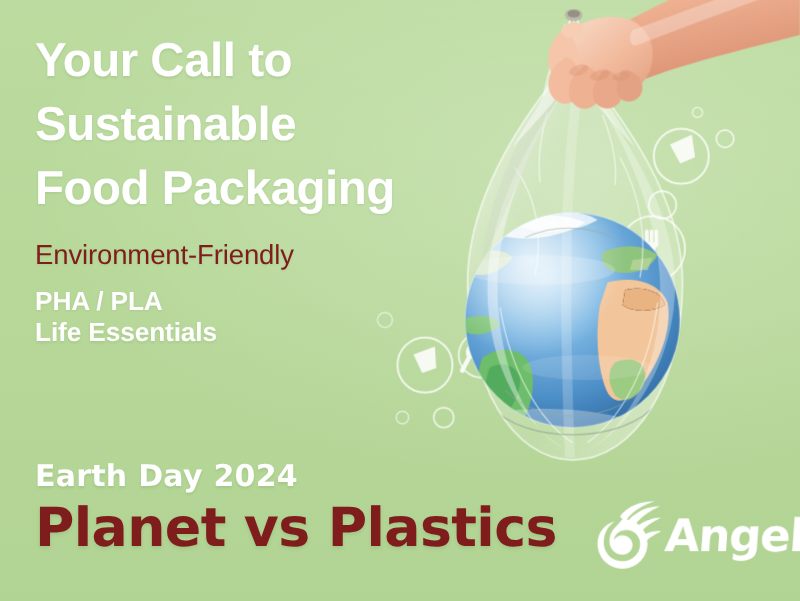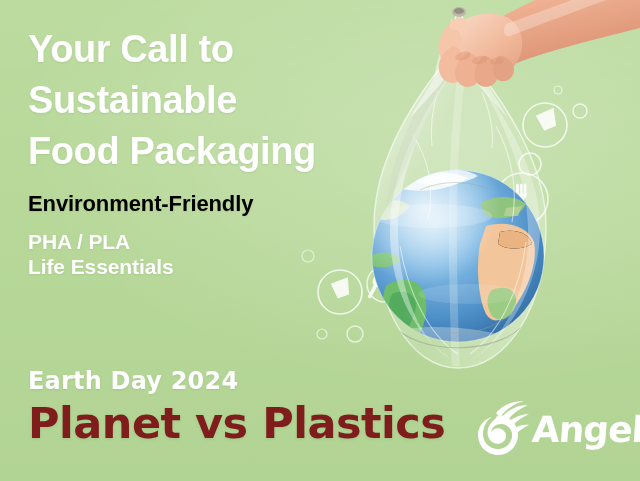--- a/index.html
+++ b/index.html
@@ -27,21 +27,21 @@
     font-weight:bold;
     font-size:38px;
     line-height:51px;
     letter-spacing:-0.4px;
     white-space:pre-line;
     text-shadow:0 1px 2px rgba(90,130,70,.16);
   }
 
   #subline1{
     position:absolute;left:28px;top:190px;
-    color:#000000;font-weight:bold;font-size:22px;line-height:28px;
+    color:#7f1d1d;font-weight:normal;font-size:22px;line-height:28px;
     letter-spacing:-0.1px;
     text-shadow:0 1px 2px rgba(90,130,70,.14);
   }
   #subline2{
     position:absolute;left:28px;top:228px;
     color:#ffffff;font-weight:bold;font-size:21px;line-height:27px;
     letter-spacing:-0.1px;
     text-shadow:0 1px 2px rgba(90,130,70,.14);
   }
   #subline3{

